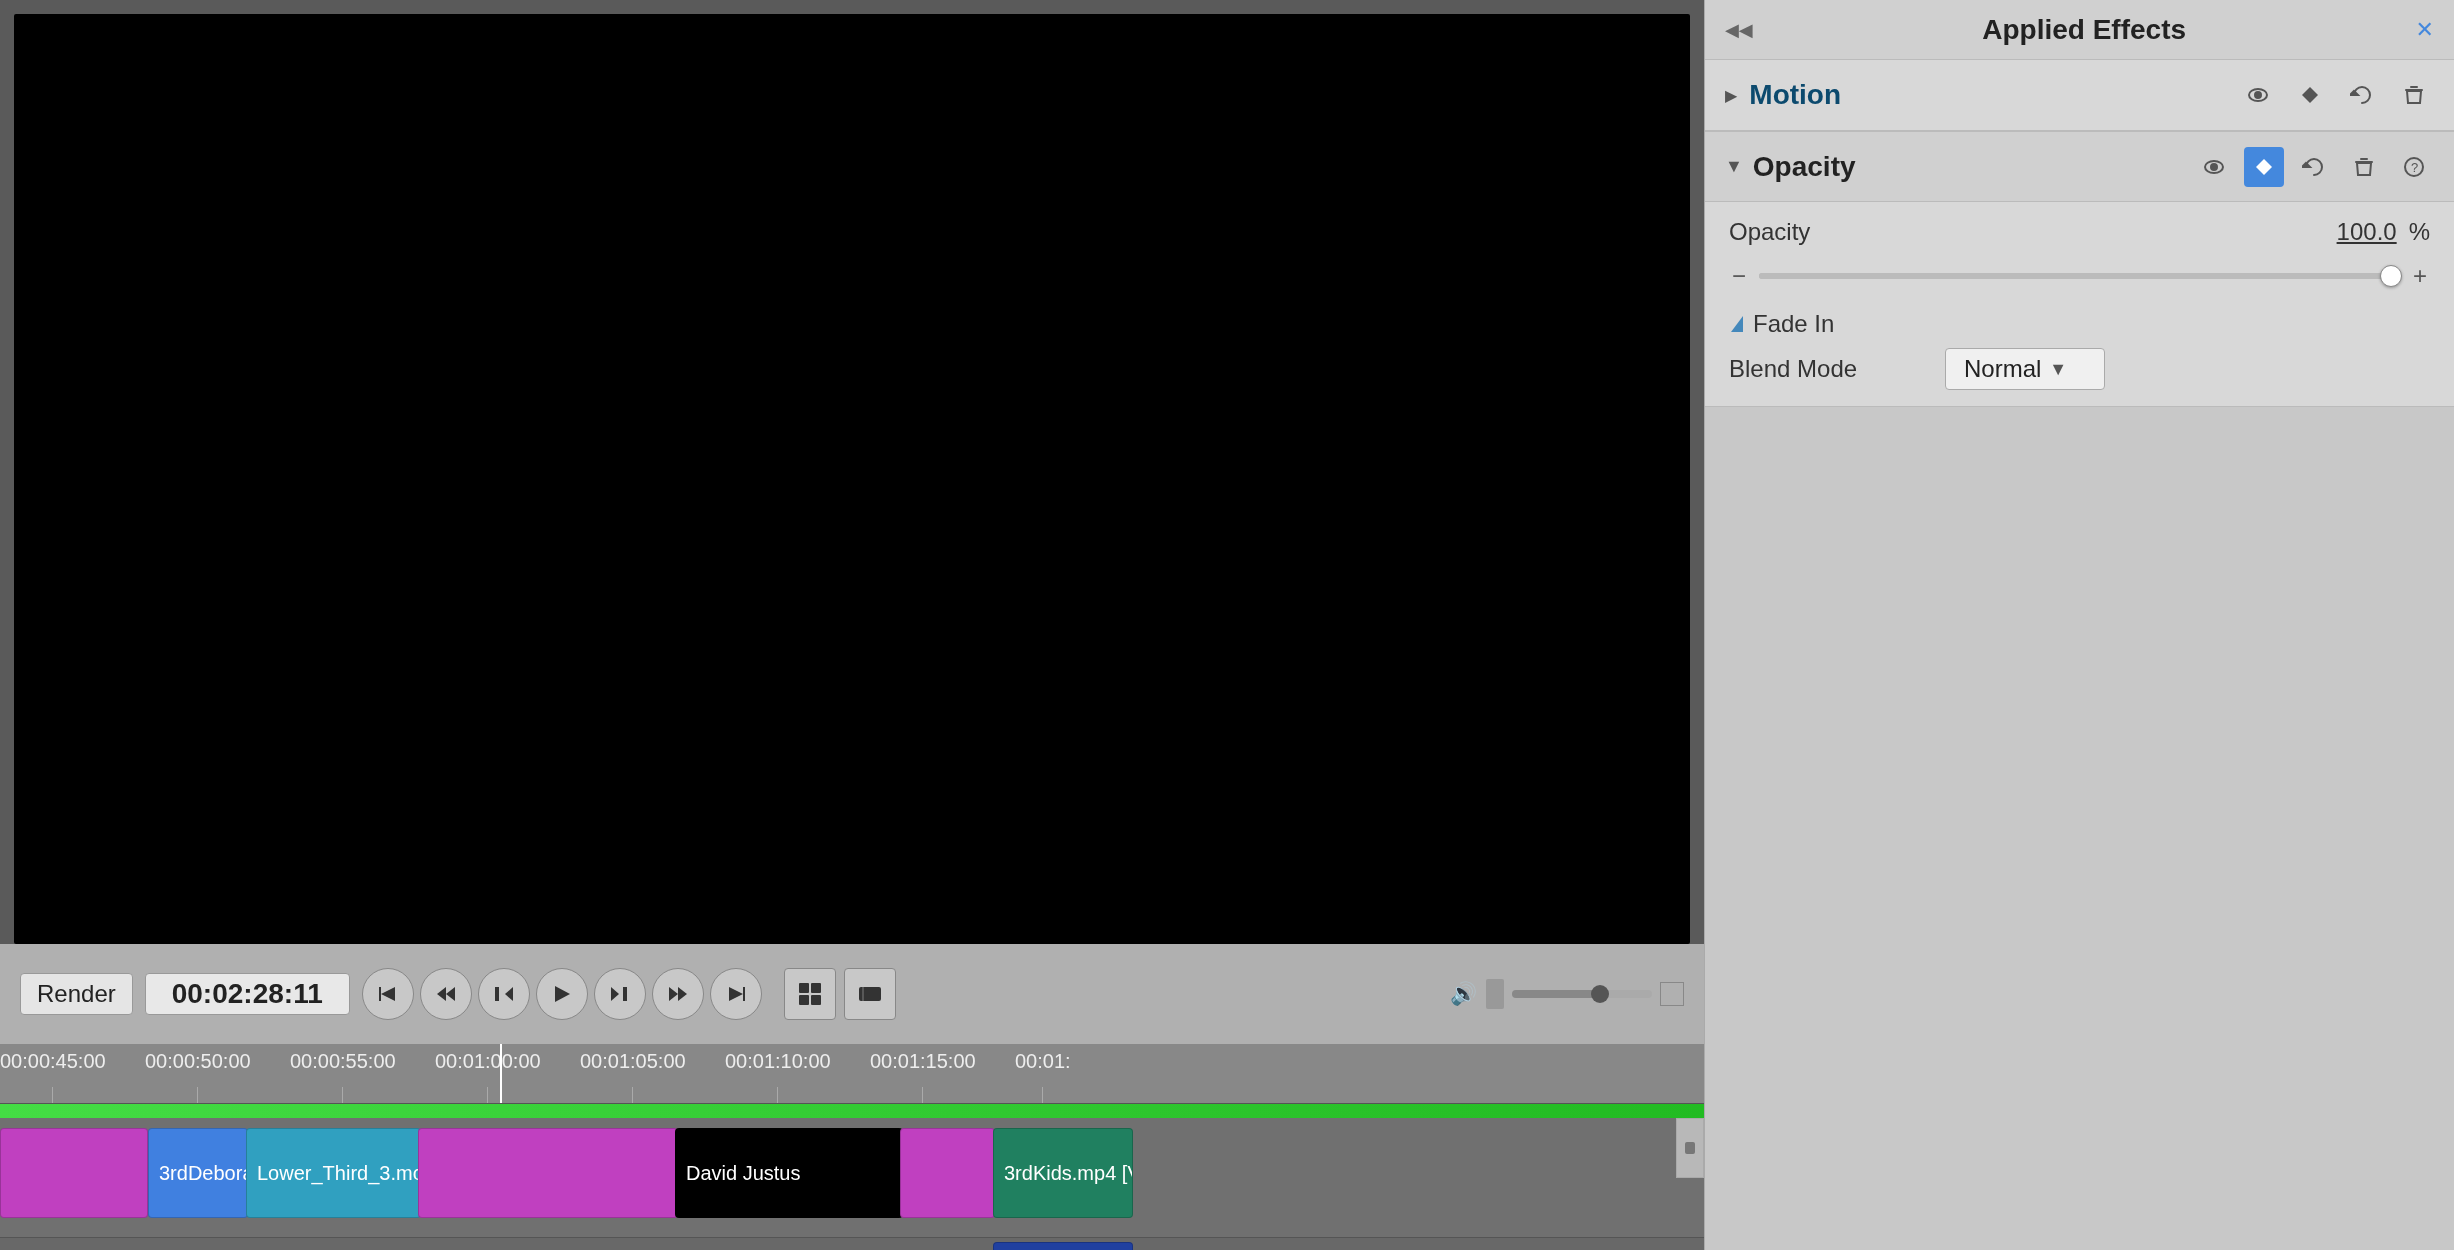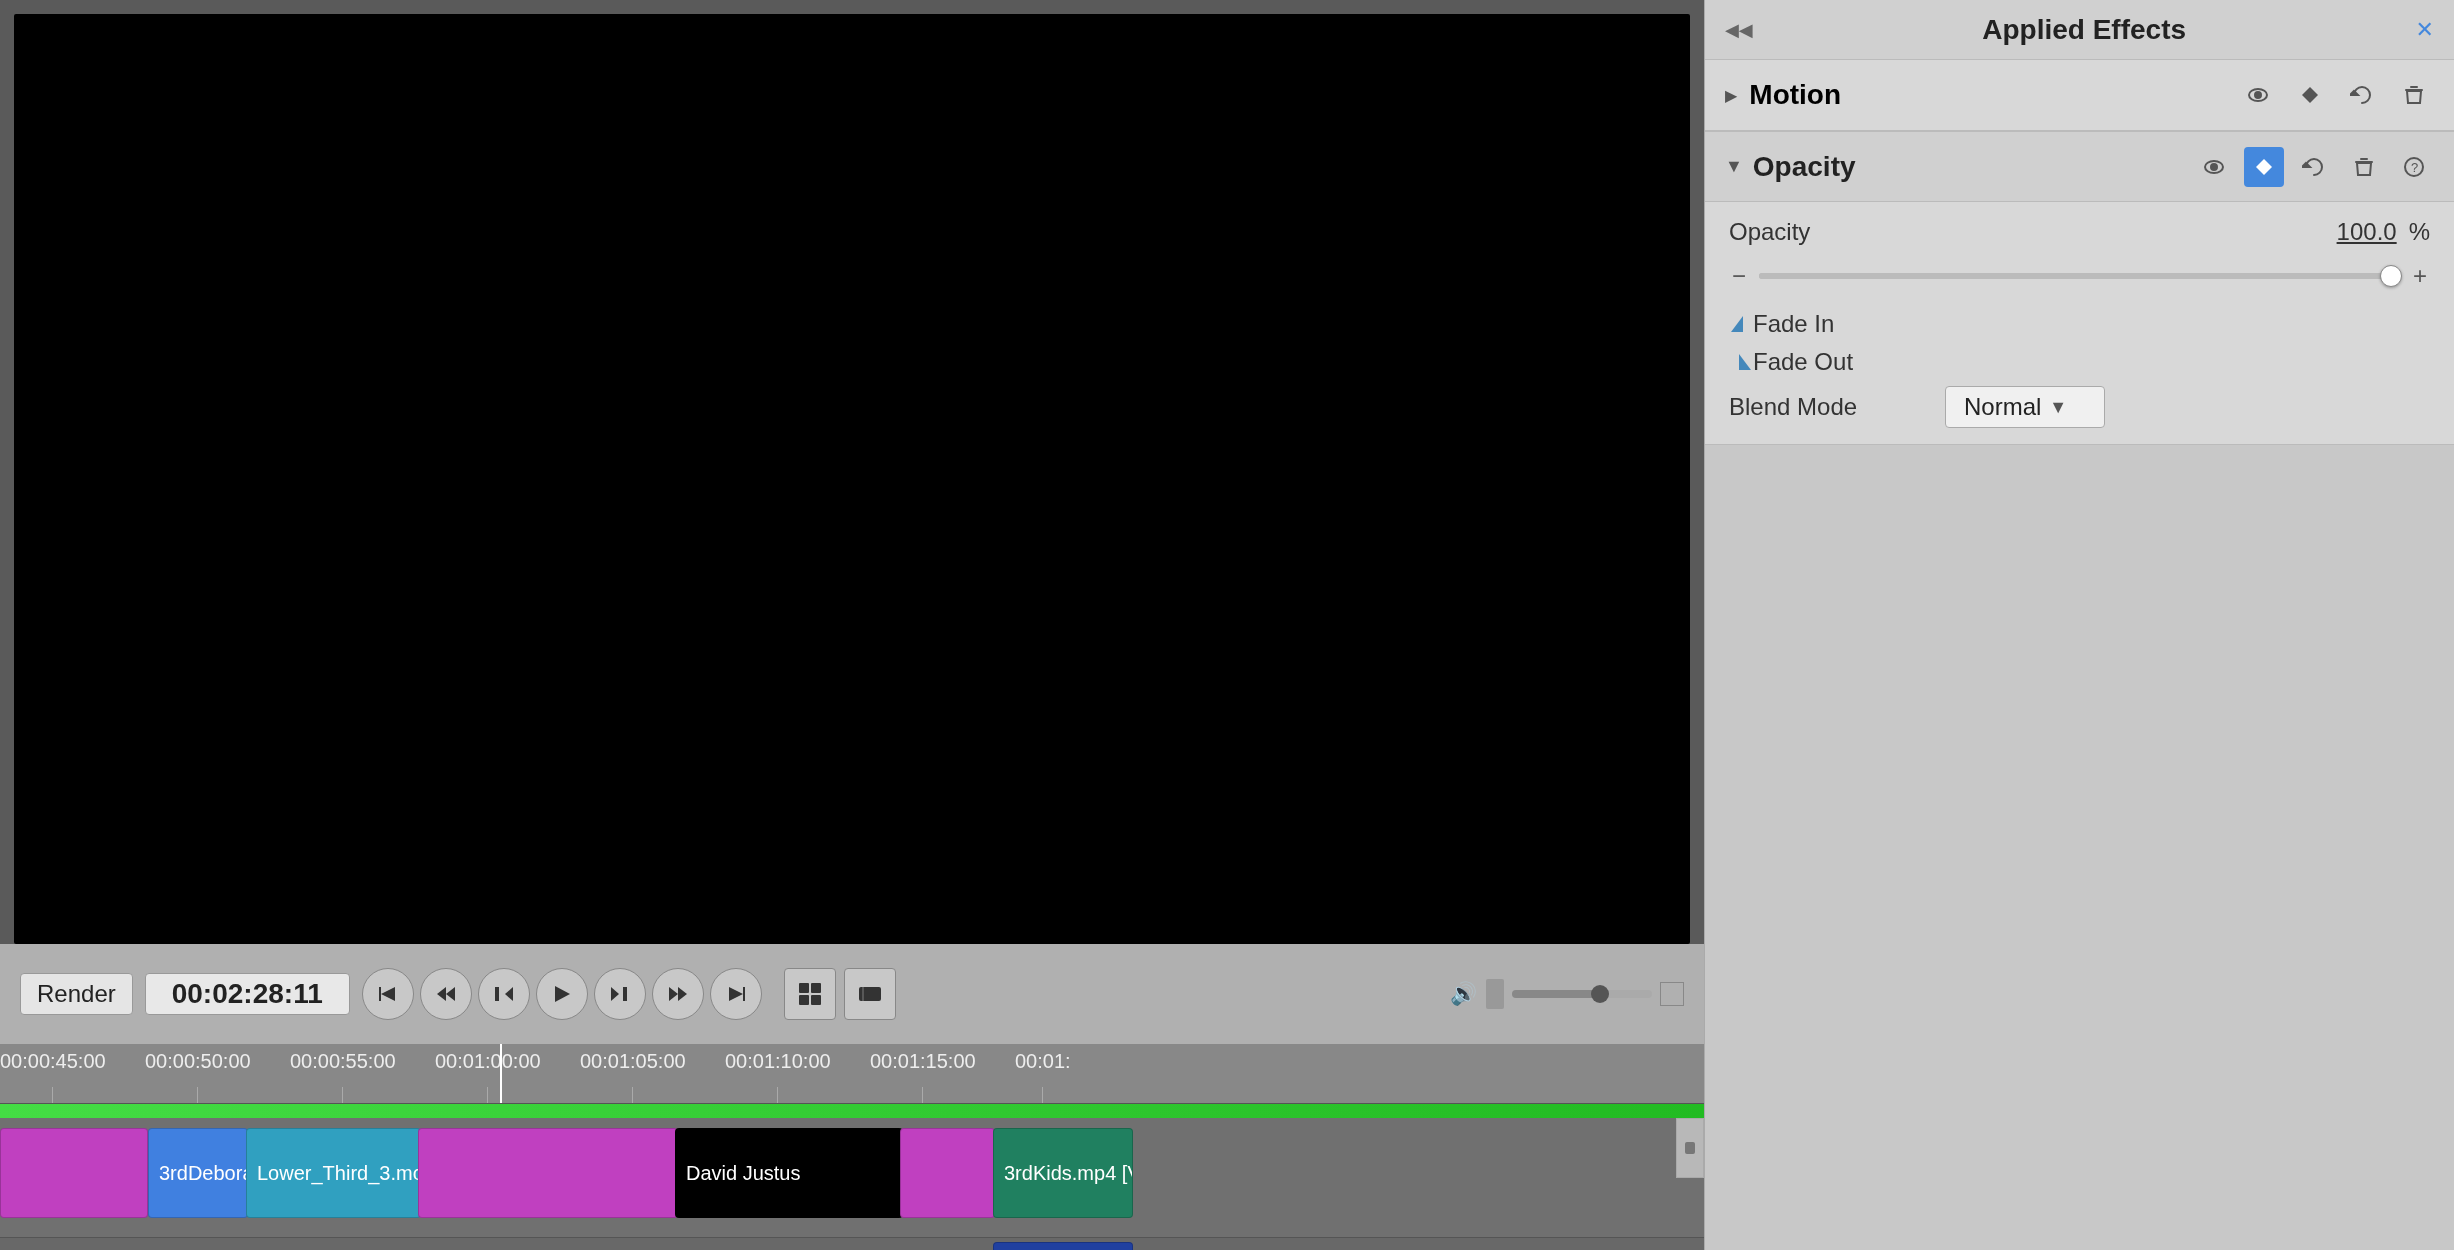--- a/index.html
+++ b/index.html
@@ -310,21 +310,21 @@
     }
 
     .section-arrow {
       font-size: 16px;
       color: #555;
     }
 
     .section-title {
       font-size: 28px;
       font-weight: 600;
-      color: #000000;
+      color: #0c4a6e;
       flex: 1;
     }
 
     .effect-icon-btn {
       width: 40px;
       height: 40px;
       display: flex;
       align-items: center;
       justify-content: center;
       cursor: pointer;
@@ -720,26 +720,20 @@
         <span class="slider-plus">+</span>
       </div>
 
       <div class="fade-row">
         <svg class="fade-icon" viewBox="0 0 24 24">
           <polygon points="2,20 14,20 14,4" fill="#4488bb"></polygon>
         </svg>
         <span class="fade-label">Fade In</span>
       </div>
 
-      <div class="fade-row">
-        <svg class="fade-icon" viewBox="0 0 24 24">
-          <polygon points="10,4 22,20 10,20" fill="#4488bb"></polygon>
-        </svg>
-        <span class="fade-label">Fade Out</span>
-      </div>
 
       <div class="blend-row">
         <span class="blend-label">Blend Mode</span>
         <div class="blend-select">
           <span>Normal</span>
           <span class="blend-select-arrow">▼</span>
         </div>
       </div>
     </div>
   </div>

